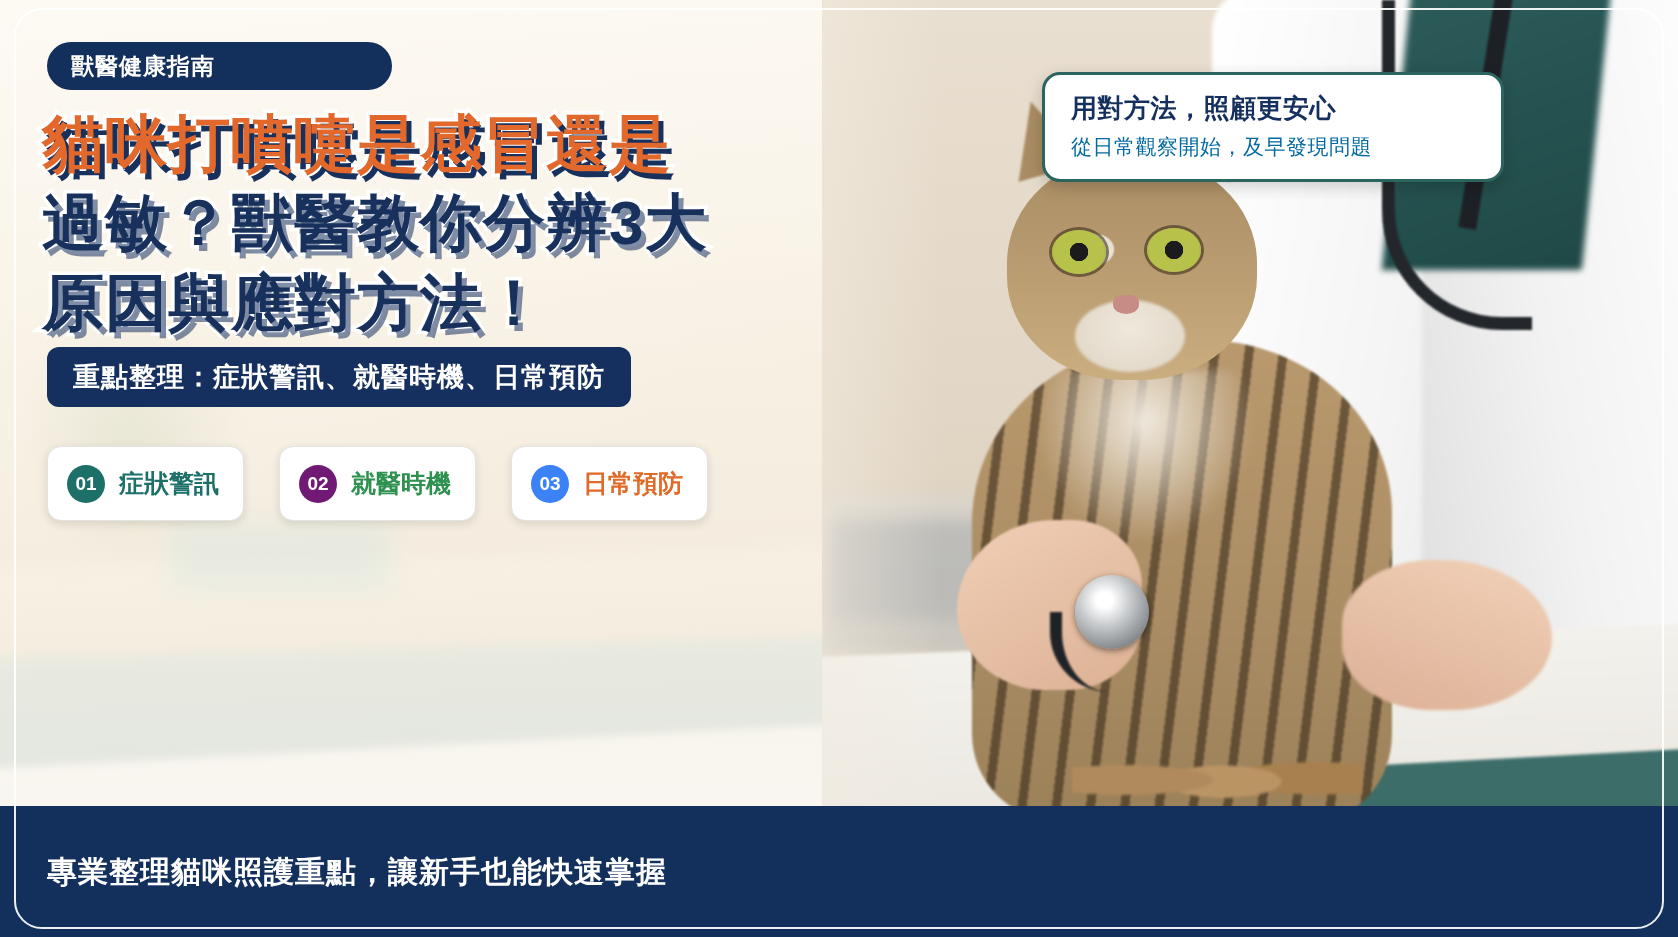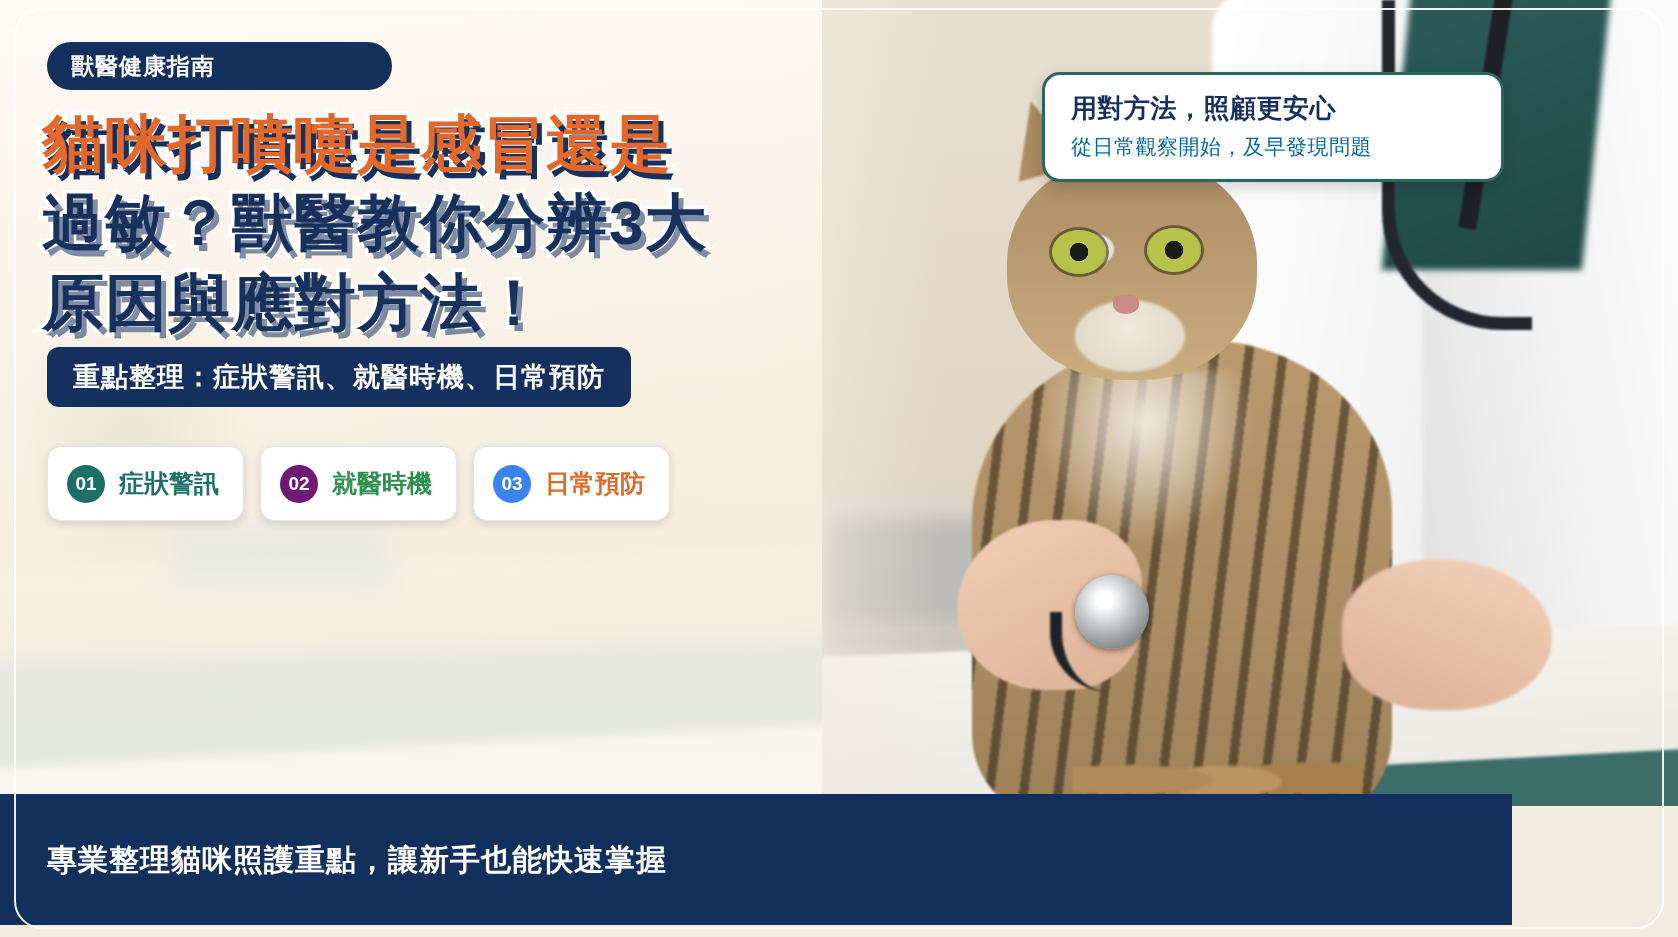--- a/index.html
+++ b/index.html
@@ -234,21 +234,21 @@
     position:absolute; left:47px; top:347px;
     height:60px; background:#15305E; color:#fff;
     border-radius:12px;
     display:flex; align-items:center;
     padding:0 26px;
     font-size:27px; font-weight:bold; letter-spacing:1px;
   }
 
   .cards{
     position:absolute; left:47px; top:446px;
-    display:flex; gap:16px;
+    display:flex; gap:35px;
   }
   .card{
     height:75px; background:#ffffff;
     border:1px solid #e3e3e3;
     border-radius:14px;
     box-shadow:0 3px 9px rgba(60,50,35,.14);
     display:flex; align-items:center;
     padding:0 24px 0 19px;
     gap:14px;
   }
@@ -273,21 +273,21 @@
   .callout-title{
     font-size:26px; font-weight:bold; color:#15305E; letter-spacing:.5px;
     margin-bottom:7px; white-space:nowrap;
   }
   .callout-sub{
     font-size:21px; color:#0369a1; letter-spacing:.5px; white-space:nowrap;
   }
 
   
   .footer{
-    position:absolute; left:0; bottom:12px; width:1512px; height:131px;
+    position:absolute; left:0; bottom:0; width:1678px; height:131px;
     background:#132F5C; z-index:30;
     display:flex; align-items:center;
   }
   .footer-left{
     position:absolute; left:47px; top:50%; transform:translateY(-50%);
     color:#ffffff; font-size:30px; font-weight:bold; letter-spacing:1px;
   }
   .footer-brand{
     position:absolute; left:1042px; top:50%; transform:translateY(-50%);
     color:#F3D58A; font-size:31px; font-weight:bold; letter-spacing:.5px;

